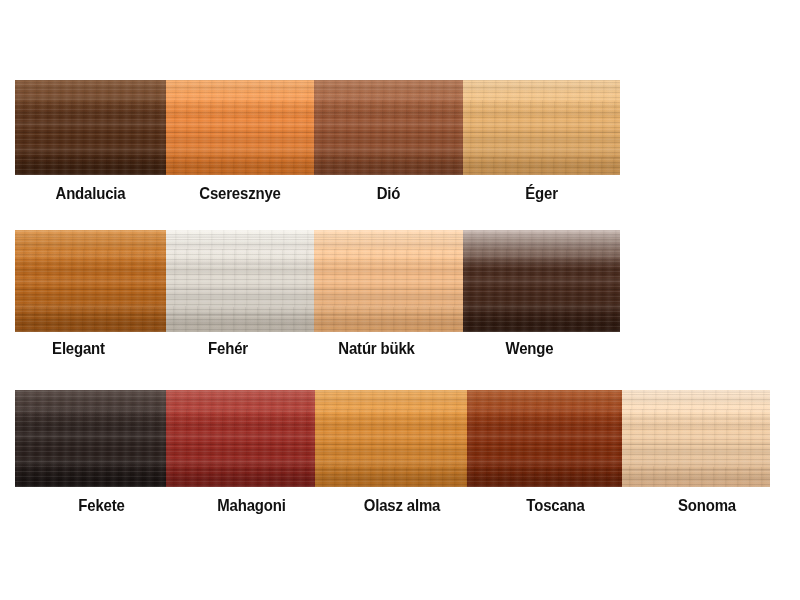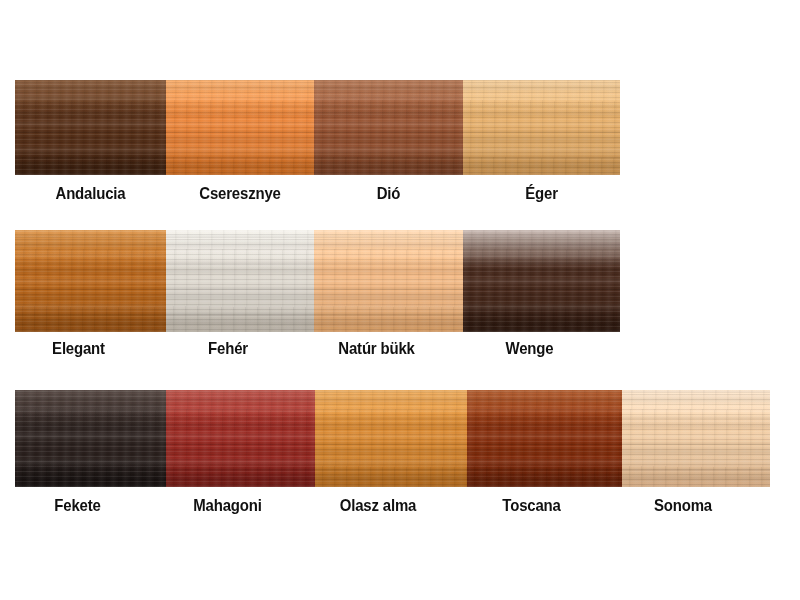--- a/index.html
+++ b/index.html
@@ -198,20 +198,20 @@
           <div class="sheen"></div>
         </div>
       </div>
       <div class="cell" style="width: 148px; height: 97px;">
         <div class="tile" style="background: linear-gradient(rgb(255, 230, 201) 0%, rgb(250, 212, 170) 38%, rgb(250, 212, 170) 68%, rgb(239, 192, 147) 100%);">
           <div class="grain"></div>
           <div class="sheen"></div>
         </div>
       </div>
     </div>
-    <div class="label-row" style="left: 2px; top: 496px;">
+    <div class="label-row" style="left: 26px; top: 496px;">
       <div class="label" style="width: 151px; color: rgb(17, 17, 17);">Fekete</div>
       <div class="label" style="width: 149px; color: rgb(17, 17, 17);">Mahagoni</div>
       <div class="label" style="width: 152px; color: rgb(17, 17, 17);">Olasz alma</div>
       <div class="label" style="width: 155px; color: rgb(17, 17, 17);">Toscana</div>
       <div class="label" style="width: 148px; color: rgb(17, 17, 17);">Sonoma</div>
     </div>
   </div>
 
 </body></html>

